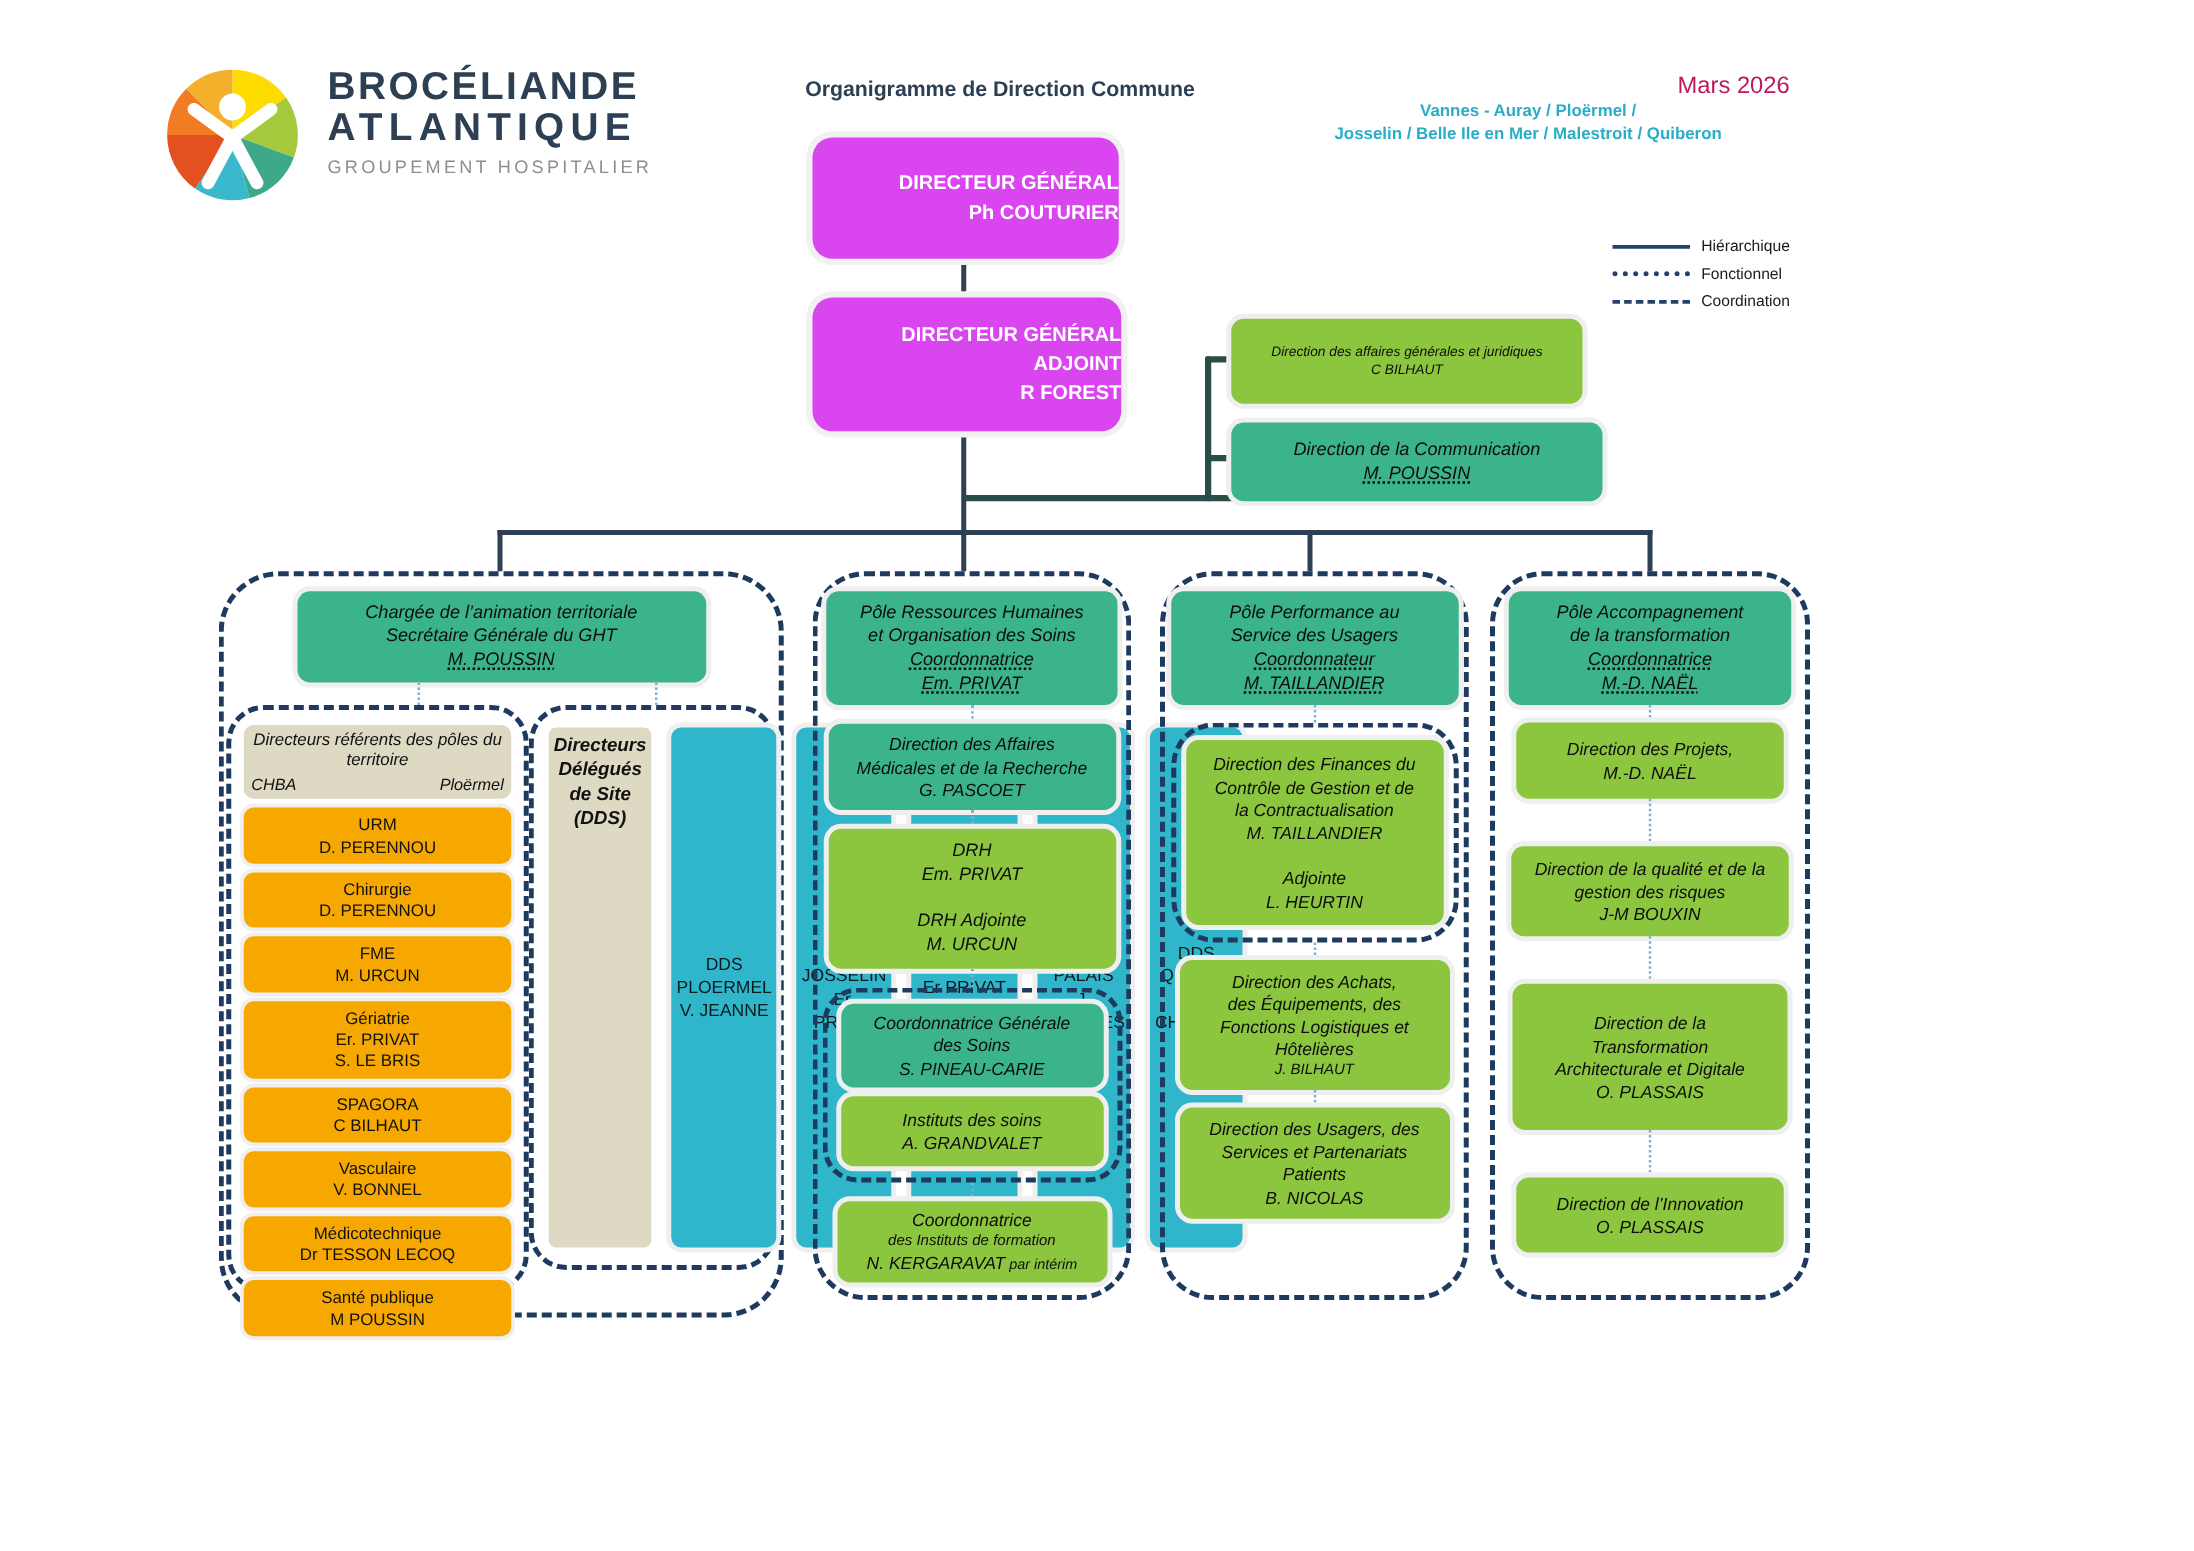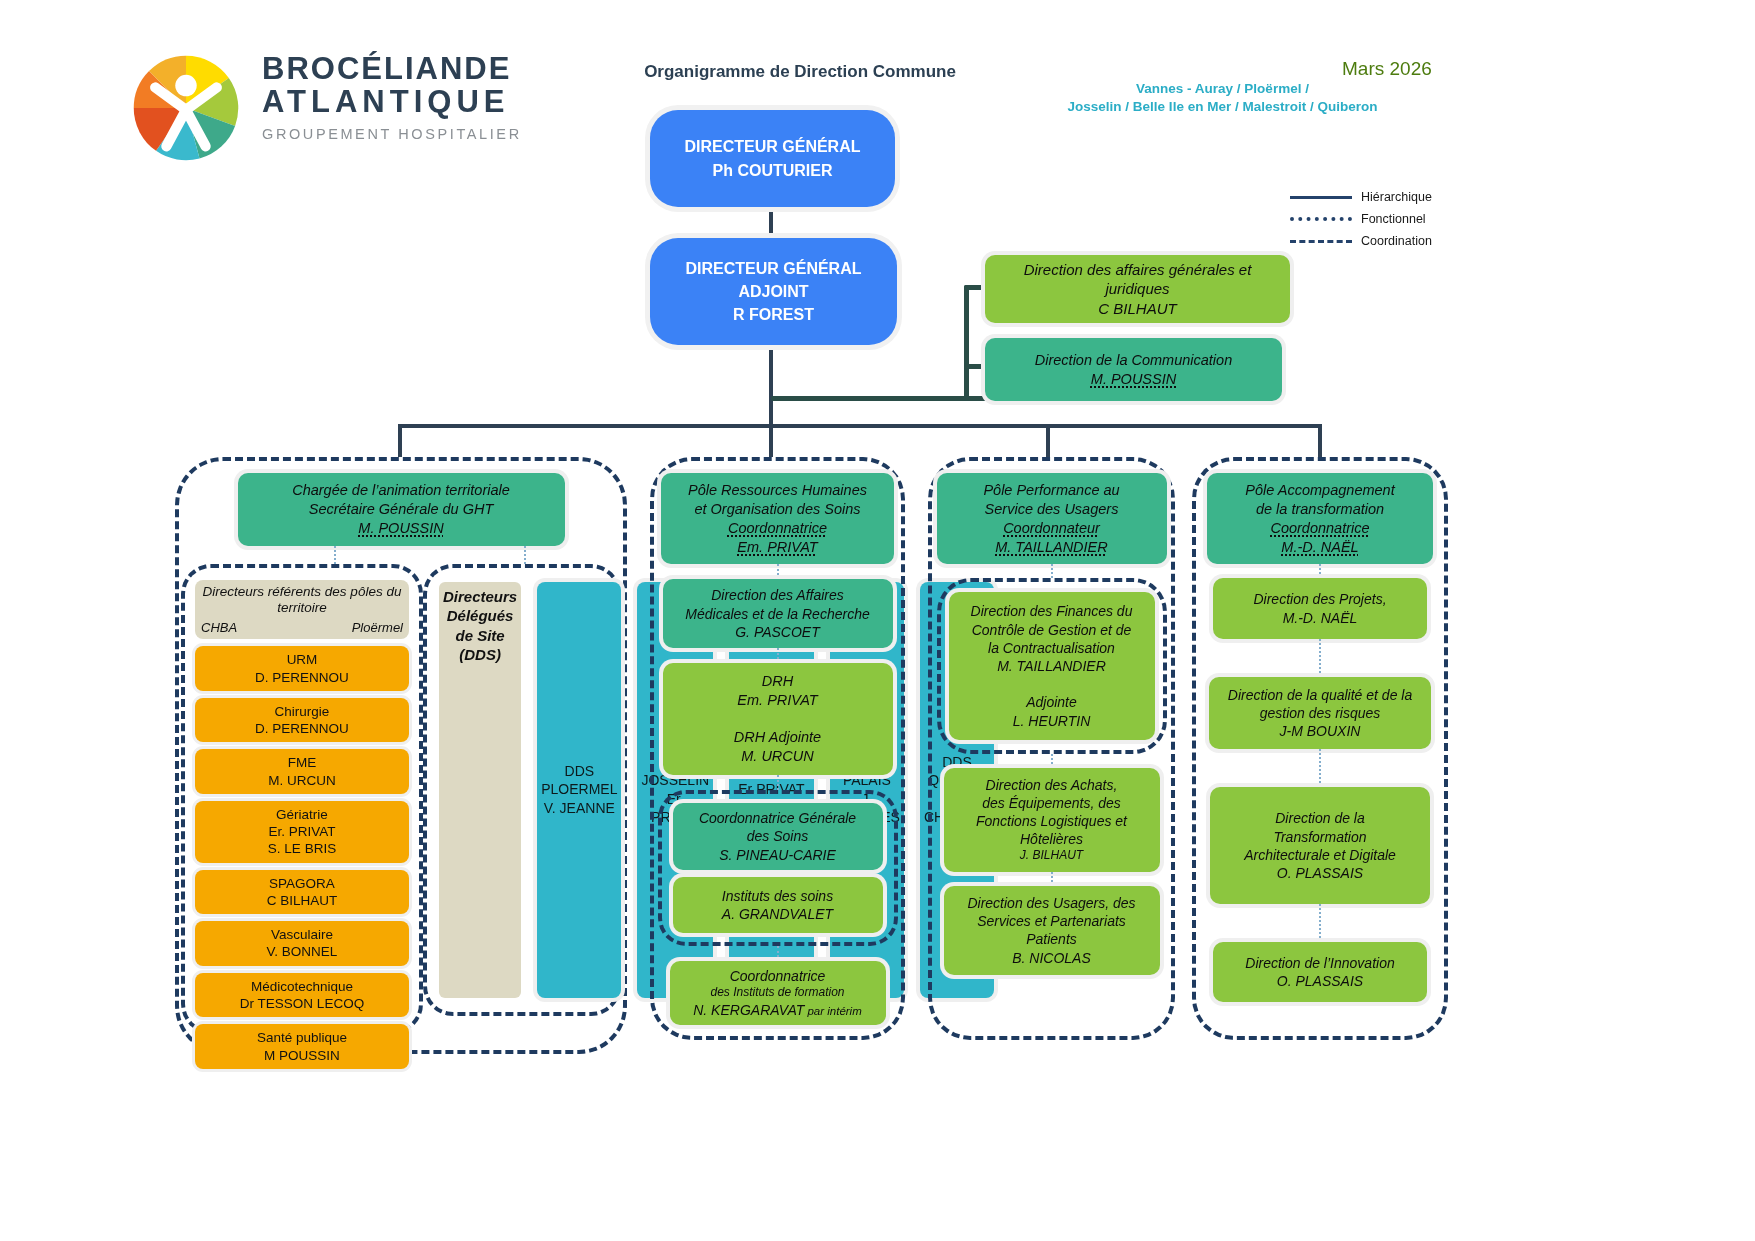--- a/index.html
+++ b/index.html
@@ -5,38 +5,38 @@
   html,body{margin:0;padding:0;background:#ffffff;}
   .page{position:relative;width:1755px;height:1241px;background:#fff;overflow:hidden;
         font-family:"Liberation Sans", sans-serif;color:#111;}
   .abs{position:absolute;}
 
   
   .logo-wrap{left:130px;top:52px;display:flex;gap:20px;align-items:flex-start;}
   .logo-text-b{font-size:31px;font-weight:bold;color:#2d4053;letter-spacing:2px;line-height:1.08;}
   .logo-text-g{font-size:14.5px;color:#8a8f94;letter-spacing:2.6px;margin-top:7px;}
   .page-title{left:470px;top:62px;width:660px;text-align:center;font-size:17px;font-weight:bold;color:#2c4053;}
-  .date{left:1342px;top:58px;font-size:19px;color:#4d7c0f;}
+  .date{left:1342px;top:58px;font-size:19px;color:#be185d;}
   .sites{left:1050px;top:80px;width:345px;text-align:center;font-size:13.5px;font-weight:bold;
          color:#2badc6;line-height:1.35;}
 
   
   .legend{left:1290px;top:190px;}
   .legend-row{display:flex;align-items:center;gap:9px;margin-bottom:8px;}
   .legend-line{width:62px;height:0;}
   .l-solid{border-top:3px solid #24426b;}
   .l-dotted{border-top:4px dotted #24426b;}
   .l-dashed{border-top:3px dashed #24426b;}
   .legend-label{font-size:12.5px;color:#1a1a1a;}
 
   
   .bx{display:flex;flex-direction:column;justify-content:center;align-items:center;
       text-align:center;border-radius:10px;box-shadow:0 0 0 4px #efefef;line-height:1.3;}
-  .navy{background:#3b82f6;color:#fff;font-weight:bold;font-size:16px;border-radius:28px;
-        box-shadow:0 0 0 5px #f1f1f1;line-height:1.45;}
+  .navy{background:#d946ef;color:#fff;font-weight:bold;font-size:16px;border-radius:16px;
+        box-shadow:0 0 0 5px #f1f1f1;line-height:1.45;text-align:right;}
   .teal{background:#3cb48b;font-style:italic;font-size:14.5px;color:#0d0d0d;}
   .green{background:#8cc63f;font-style:italic;font-size:14px;color:#0d0d0d;}
   .orange{background:#f6a800;font-size:13.5px;color:#111;box-shadow:0 0 0 3px #efefef;border-radius:8px;line-height:1.28;}
   .cyan{background:#30b6ca;font-size:14px;color:#0d1a1c;border-radius:8px;line-height:1.3;}
   .beige{background:#ddd9c3;font-style:italic;border-radius:8px;color:#111;}
 
   .ln{width:100%;}
   .ln.u{text-decoration:underline;text-decoration-style:dotted;text-decoration-thickness:1.5px;text-underline-offset:3px;}
   .ln.sm{font-size:12px;}
   .sfx{font-size:11.5px;}
@@ -129,21 +129,21 @@
 
   <div class="abs bx navy" style="left:650px;top:110px;width:245px;height:97px;">
       <div class="ln">DIRECTEUR GÉNÉRAL</div>
       <div class="ln">Ph COUTURIER</div>
     </div>
   <div class="abs bx navy" style="left:650px;top:238px;width:247px;height:107px;">
       <div class="ln">DIRECTEUR GÉNÉRAL</div>
       <div class="ln">ADJOINT</div>
       <div class="ln">R FOREST</div>
     </div>
-  <div class="abs bx green" style="left:985px;top:255px;width:277px;height:64px;padding:2px 14px;font-size:15px;">
+  <div class="abs bx green" style="left:985px;top:255px;width:277px;height:64px;padding:2px 2px;font-size:11px;">
       <div class="ln">Direction des affaires générales et juridiques</div>
       <div class="ln">C BILHAUT</div>
     </div>
   <div class="abs bx teal" style="left:985px;top:338px;width:277px;height:59px;padding:2px 10px;">
       <div class="ln">Direction de la Communication</div>
       <div class="ln u">M. POUSSIN</div>
     </div>
 
   <div class="abs dashc col pad-top" style="left:175px;top:457px;width:452px;height:597px;border-radius:48px;">
     <div class="bx teal" style="width:315px;padding:8px 6px;">

